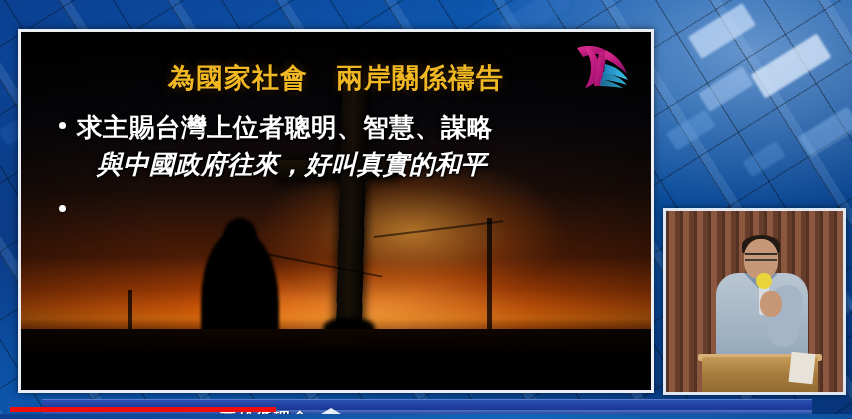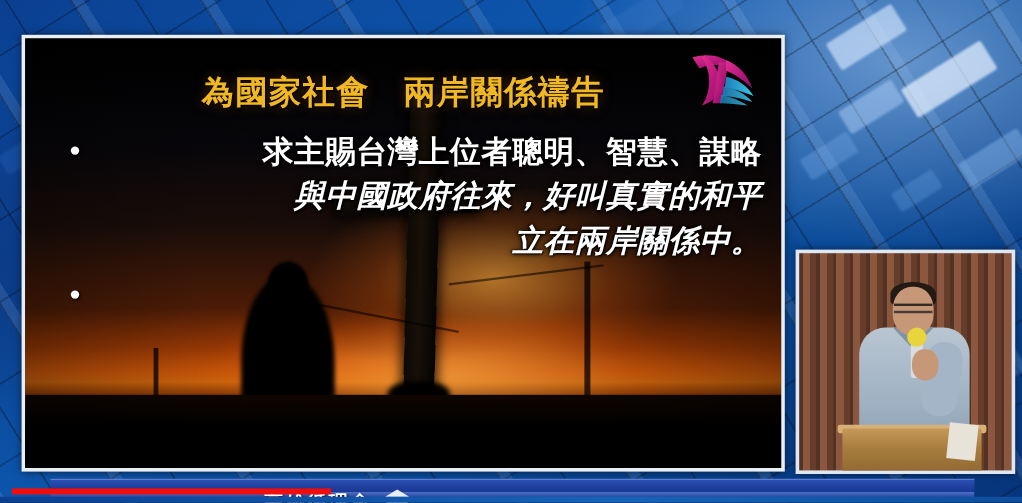--- a/index.html
+++ b/index.html
@@ -178,21 +178,21 @@
     padding-left:18px;
   }
   .bullet .dot {
     position:absolute;
     left:0; top:13px;
     width:7px; height:7px;
     border-radius:50%;
     background:#fff;
     box-shadow:1px 1px 2px rgba(0,0,0,.9);
   }
-  .bullet .line { display:block; white-space:pre;text-align:right; }
+  .bullet .line { display:block; white-space:pre; }
   .bullet .line.indent { padding-left:20px;font-style:italic; }
 
   
   #slide-logo {
     position:absolute;
     right:18px; top:6px;
     width:62px; height:56px;
   }
 
   
@@ -365,21 +365,20 @@
       <div id="slide-content">
 
         <div id="slide-title">為國家社會　兩岸關係禱告</div>
 
         <div id="bullet-list">
 
           <div class="bullet">
             <span class="dot"></span>
             <span class="line">求主賜台灣上位者聰明、智慧、謀略</span>
             <span class="line indent">與中國政府往來，好叫真實的和平</span>
-            <span class="line indent">立在兩岸關係中。</span>
           </div>
 
           <div class="bullet">
             <span class="dot"></span>
           </div>
 
         </div>
       </div>
 
       <svg id="slide-logo" viewBox="0 0 62 56">

